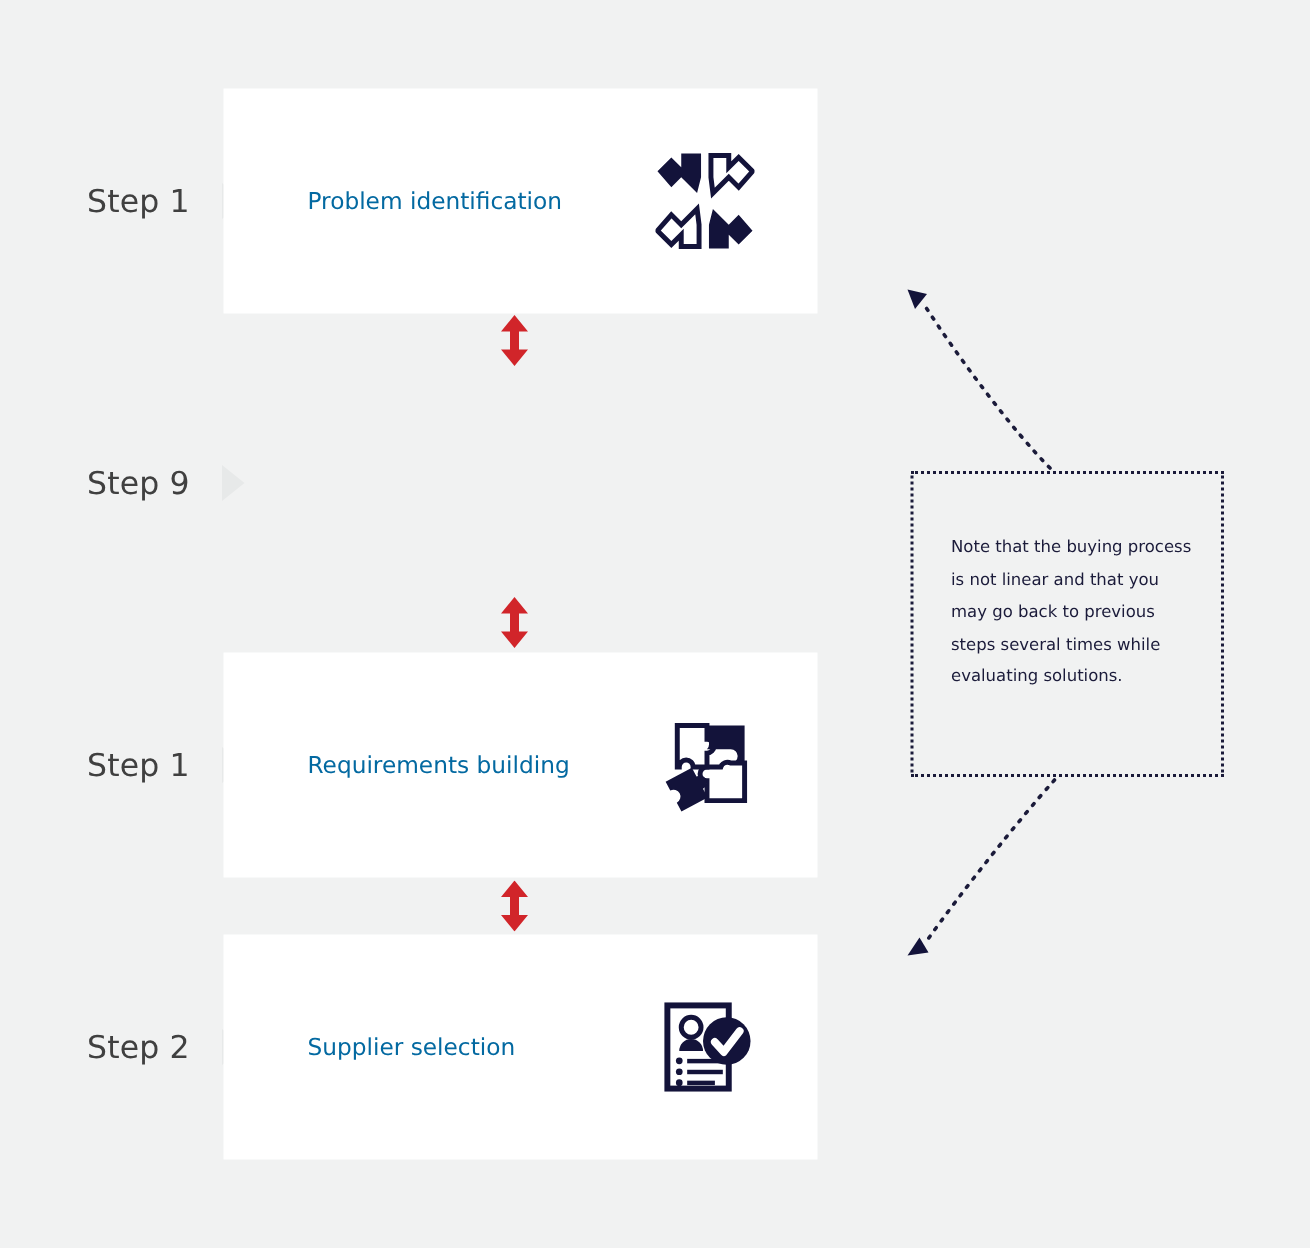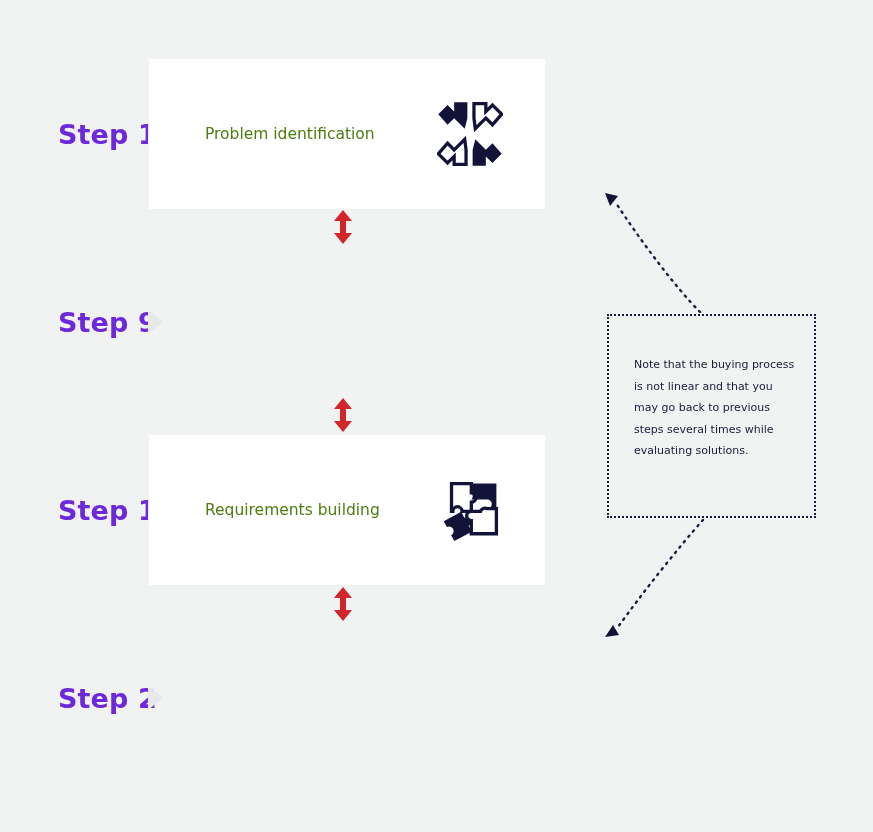--- a/index.html
+++ b/index.html
@@ -27,23 +27,23 @@
     position: absolute;
     left: 0;
     width: 873px;
     height: 150px;
   }
   .step-label {
     position: absolute;
     left: 58px;
     top: 50%;
     transform: translateY(-50%);
-    color: #6d28d9;
-    font-weight: bold;
-    font-size: 27px;
+    color: #404040;
+    font-weight: normal;
+    font-size: 21px;
     letter-spacing: 0.1px;
     white-space: nowrap;
   }
   .step-caret {
     position: absolute;
     left: 148px;
     top: 50%;
     transform: translateY(-50%);
     width: 0;
     height: 0;
@@ -57,21 +57,21 @@
     top: 0;
     width: 396px;
     height: 150px;
     background: #ffffff;
   }
   .step-card-text {
     position: absolute;
     left: 56px;
     top: 50%;
     transform: translateY(-50%);
-    color: #4d7c0f;
+    color: #0369a1;
     font-size: 15.5px;
     white-space: nowrap;
   }
   .step-icon {
     position: absolute;
     right: 42px;
     top: 50%;
     transform: translateY(-50%);
     width: 66px;
     height: 66px;
@@ -196,20 +196,43 @@
     <svg viewBox="0 0 22 34">
       <g fill="#d1252a">
         <path d="M11 0 L20 11 L14 11 L14 23 L20 23 L11 34 L2 23 L8 23 L8 11 L2 11 Z"></path>
       </g>
     </svg>
   </div>
 
   <div class="step-row" style="top:623px;">
     <div class="step-label">Step 2</div>
     <div class="step-caret"></div>
+    <div class="step-card">
+      <div class="step-card-text">Supplier selection</div>
+      <div class="step-icon">
+        <svg viewBox="0 0 100 100">
+
+          <rect x="12" y="8" width="62" height="84" fill="none" stroke="#13133a" stroke-width="6"></rect>
+
+          <circle cx="36" cy="30" r="10" fill="none" stroke="#13133a" stroke-width="5"></circle>
+
+          <path d="M24 54 A12 12 0 0 1 48 54 Z" fill="#13133a"></path>
+
+          <circle cx="24" cy="64" r="3.4" fill="#13133a"></circle>
+          <rect x="32" y="62" width="36" height="4.5" fill="#13133a"></rect>
+          <circle cx="24" cy="75" r="3.4" fill="#13133a"></circle>
+          <rect x="32" y="73" width="36" height="4.5" fill="#13133a"></rect>
+          <circle cx="24" cy="86" r="3.4" fill="#13133a"></circle>
+          <rect x="32" y="84" width="28" height="4.5" fill="#13133a"></rect>
+
+          <circle cx="72" cy="44" r="24" fill="#13133a"></circle>
+          <path d="M60 45 L69 55 L85 34" fill="none" stroke="#ffffff" stroke-width="8" stroke-linecap="round" stroke-linejoin="round"></path>
+        </svg>
+      </div>
+    </div>
   </div>
 
   <div class="note-box">
     <div class="note-text">Note that the buying process is not linear and that you may go back to previous steps several times while evaluating solutions.</div>
   </div>
 
   <svg id="curves" viewBox="0 0 873 832">
 
     <g>
       <path d="M700 312 C676 288 640 240 616 203" fill="none" stroke="#1b1b3a" stroke-width="2.4" stroke-linecap="round" stroke-dasharray="1.5 5.5"></path>

